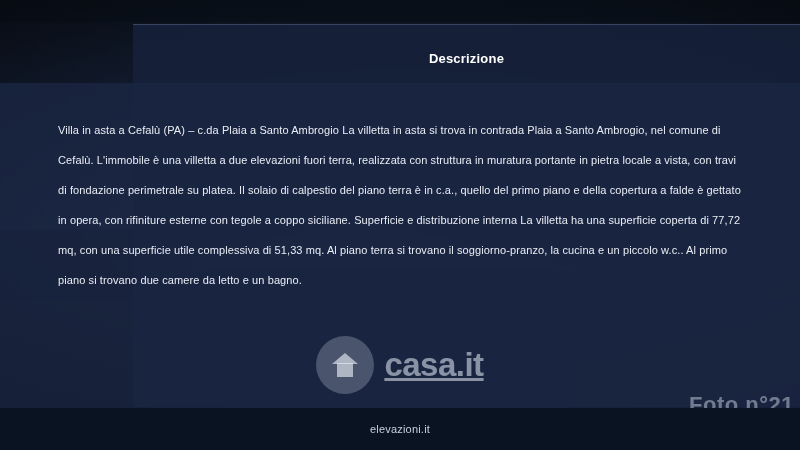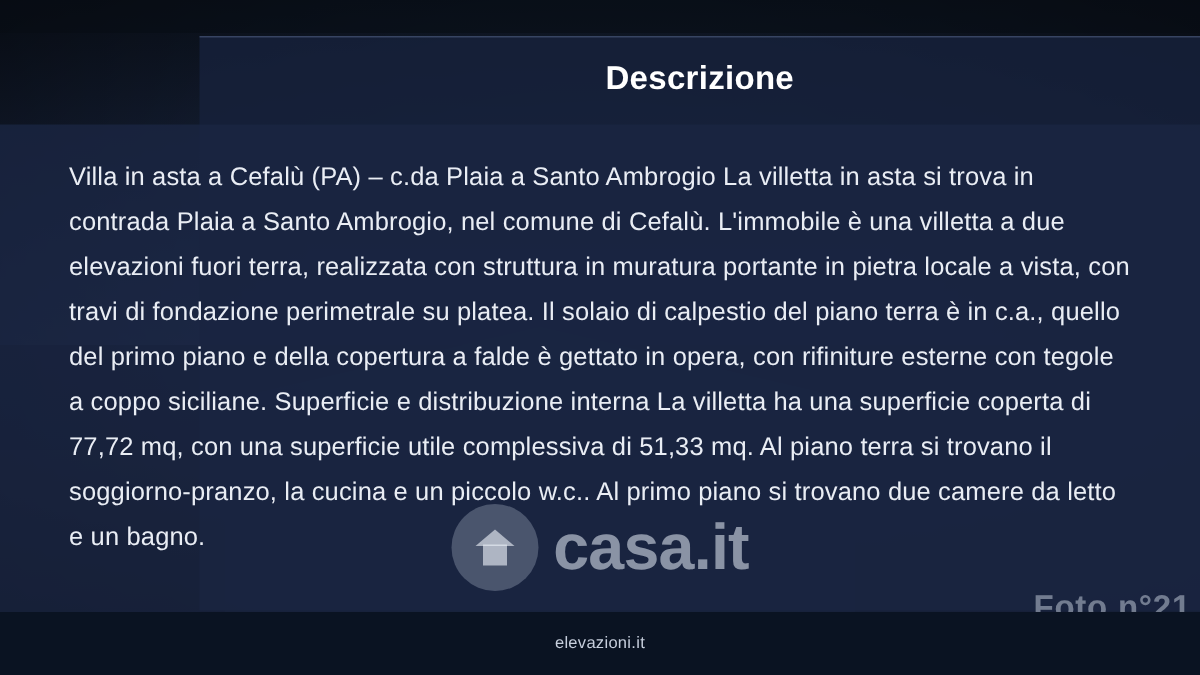--- a/index.html
+++ b/index.html
@@ -79,42 +79,42 @@
     position: absolute;
     left: 133px;
     top: 24px;
     width: 667px;
     height: 383px;
     background: rgba(22,33,58,0.86);
     border-top: 1px solid rgba(120,140,180,.35);
     box-sizing: border-box;
   }
   .desc-title {
-    margin: 0;
+    margin: 12px;
     padding: 14px 0 10px 0;
     text-align: center;
     color: #ffffff;
-    font-size: 22px;
+    font-size: 13px;
     font-weight: bold;
     letter-spacing: .2px;
   }
   .desc-body-wrap {
     position: absolute;
     left: -133px;
     top: 58px;
     width: 800px;
     height: 325px;
     background: rgba(26,38,66,0.80);
     box-sizing: border-box;
     padding: 20px 46px 0 46px;
   }
   .desc-text {
-    margin: 0;
+    margin: 12px;
     color: #e9edf4;
-    font-size: 17px;
+    font-size: 11px;
     line-height: 30px;
     text-align: left;
     letter-spacing: .1px;
   }
 
   
   .watermark {
     position: absolute;
     left: 0; right: 0;
     top: 330px;
@@ -150,23 +150,24 @@
   }
   .wm-house::after {
     content: "";
     position: absolute;
     left: 5px; top: 10px;
     width: 16px; height: 14px;
     background: rgba(235,240,248,.62);
   }
   .wm-text {
     color: rgba(232,238,248,.55);
-    font-size: 43px;
+    font-size: 33px;
     font-weight: bold;
     letter-spacing: -.5px;
+    text-decoration: underline;
   }
 
   
   .photo-counter {
     position: absolute;
     right: 6px;
     top: 392px;
     color: rgba(225,232,245,.45);
     font-size: 22px;
     font-weight: bold;

